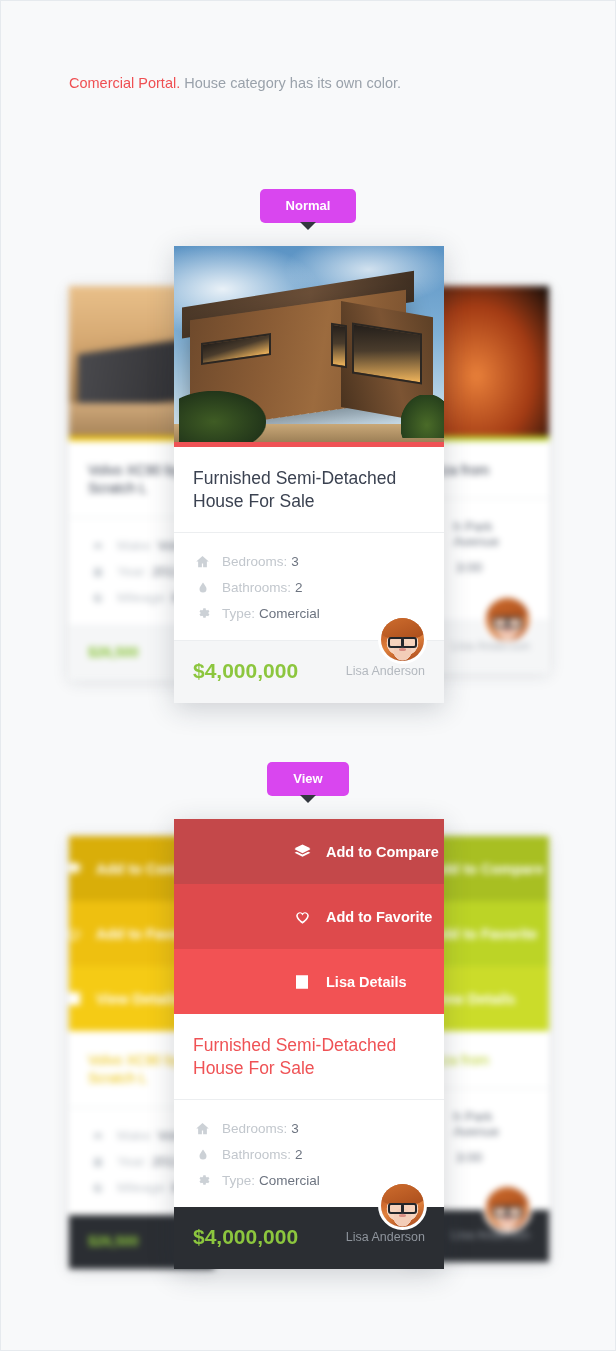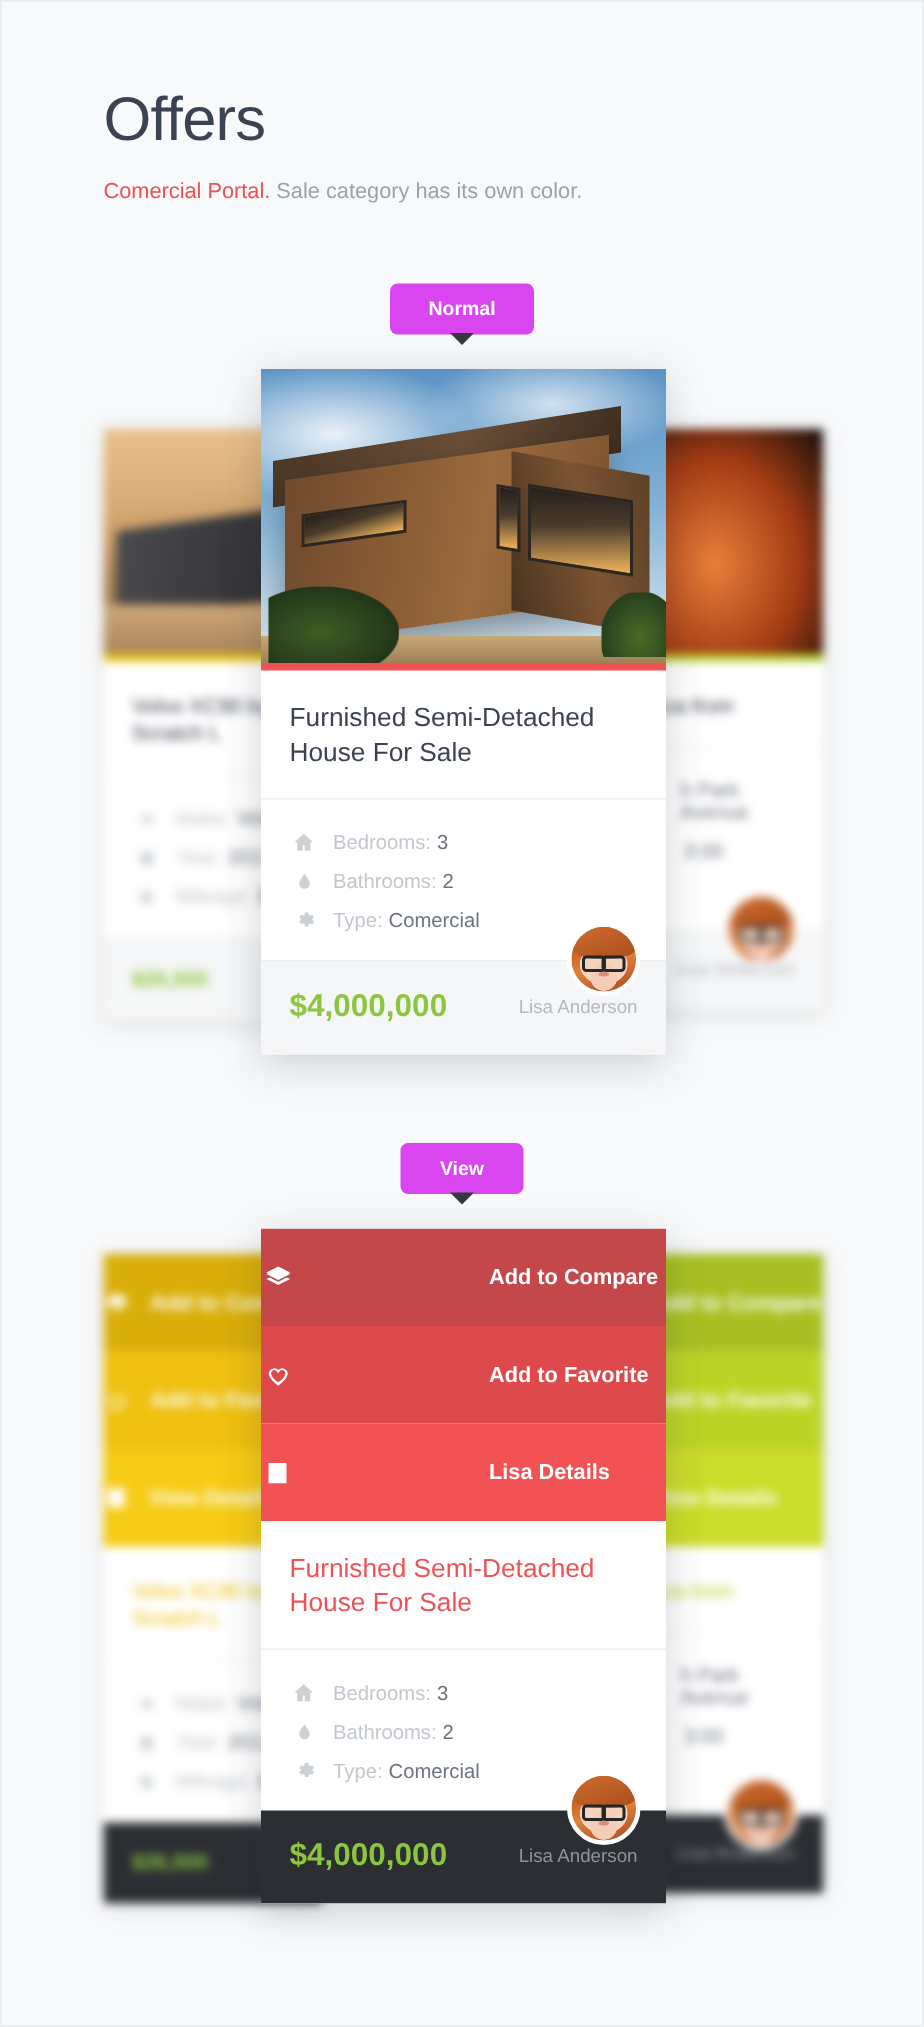--- a/index.html
+++ b/index.html
@@ -173,44 +173,43 @@
   .av-glasses::before { left: 0; }
   .av-glasses::after  { right: 0; }
   .av-mouth {
     position: absolute; left: 42%; top: 70%; width: 16%; height: 7%;
     background: #d98c82; border-radius: 50%;
   }
 
   
   .actions { width: 100%; }
   .action {
-    display: flex; align-items: center; justify-content: space-between;
+    display: flex; align-items: center; justify-content: flex-end;
     color: #ffffff; font-size: 14.5px; font-weight: 700;
     height: 65px;
   }
   .action .aic {
     width: 22px; margin-right: 13px;
     display: inline-flex; align-items: center; justify-content: center;
   }
   .action .aic svg { fill: #ffffff; }
   .action .atext { min-width: 118px; }
 
   .card.hover .card-footer { background: #2b2e33; border-top: none; }
   .card.hover .author { color: #8e949c; }
   .card.hover .card-title { color: #ef5255; }
 </style>
 </head>
 <body>
 
 <div class="page">
 
   <div class="header">
-    <div class="page-title">Offers</div>
     <div class="page-subtitle">
-      <span class="brand">Comercial Portal.</span><span> Sale category has its own color.</span>
+      <span class="brand">Comercial Portal.</span><span> House category has its own color.</span>
     </div>
   </div>
 
   <div class="badge-wrap" style="top:188px">
     <span class="badge">Normal</span>
   </div>
 
   <div class="group" style="top:245px; height:450px">
 
     <div class="card side left" style="top:40px">

